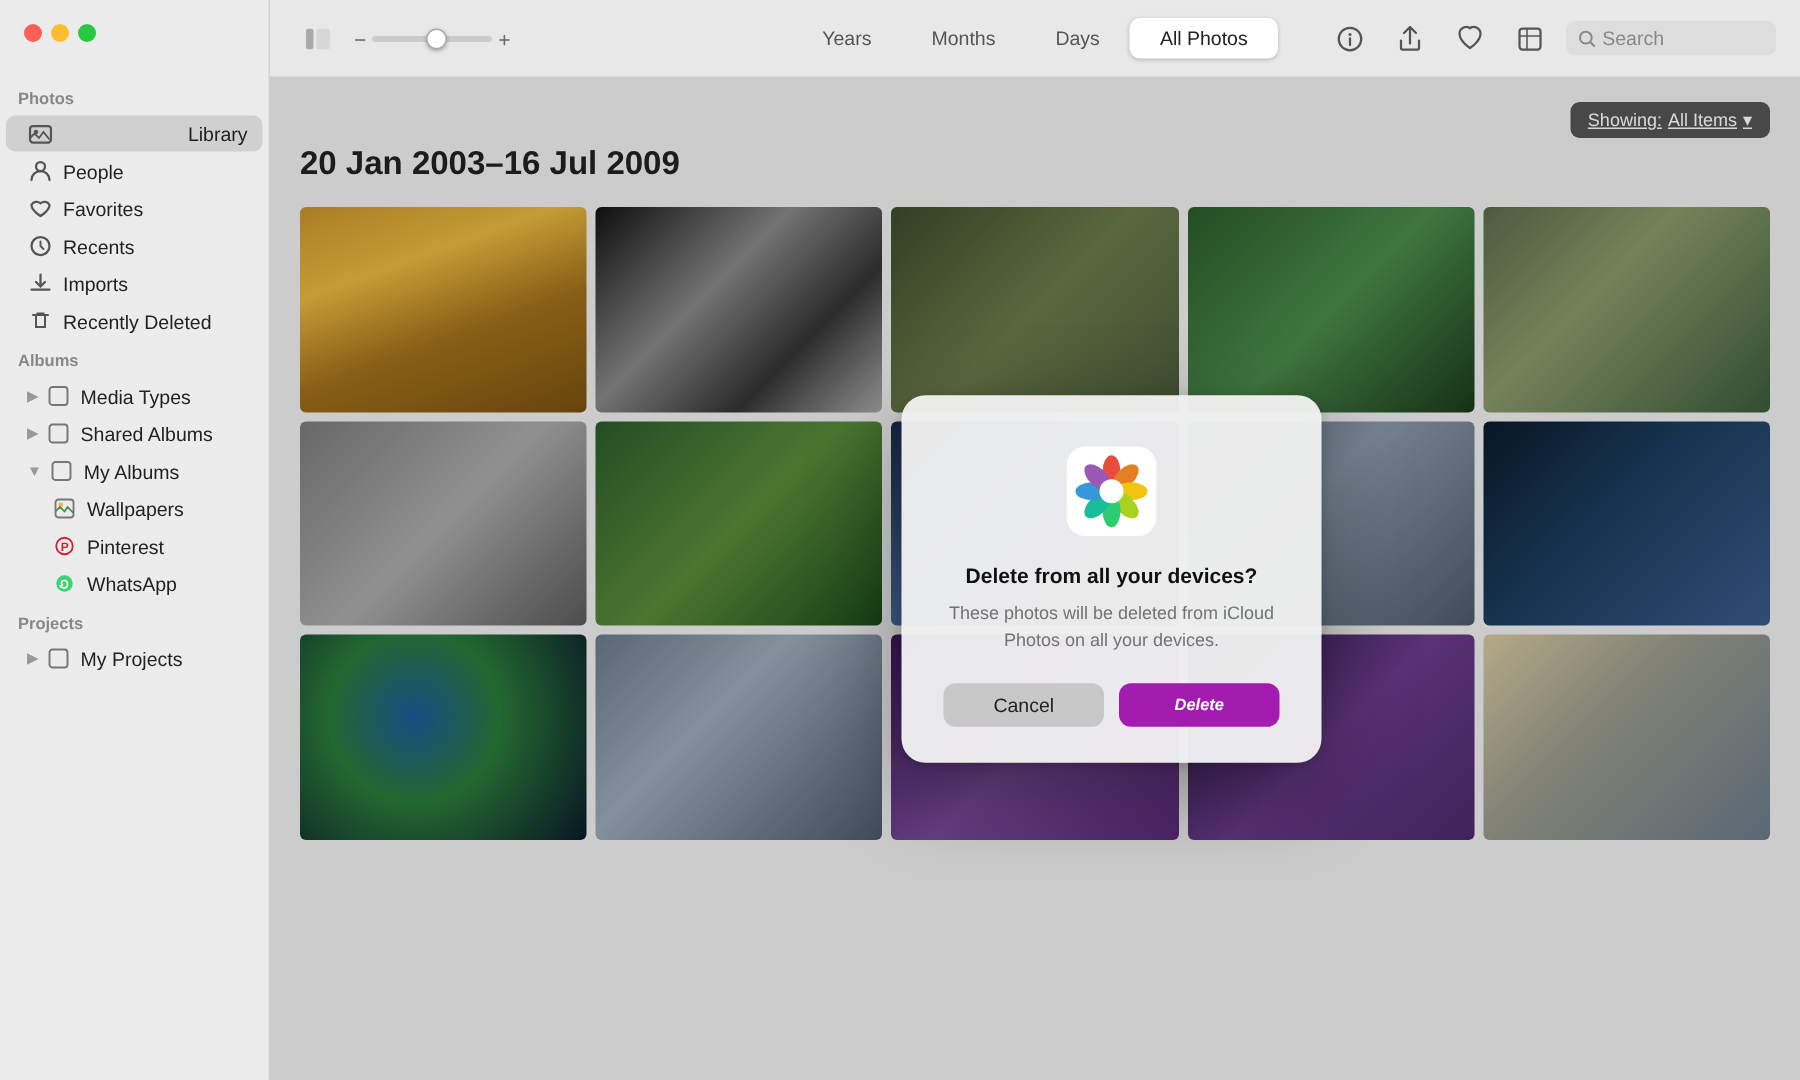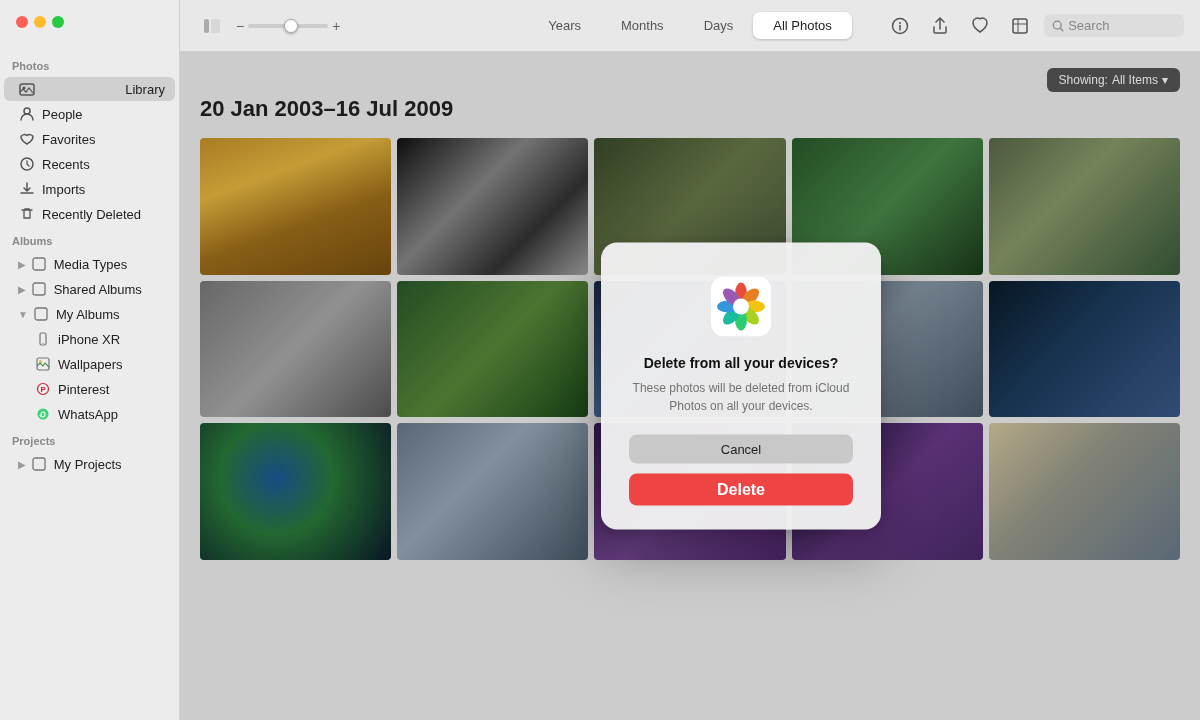--- a/index.html
+++ b/index.html
@@ -205,20 +205,21 @@
       right: 20px;
       background: #555;
       color: white;
       font-size: 12px;
       padding: 5px 12px;
       border-radius: 6px;
       display: flex;
       align-items: center;
       gap: 4px;
       cursor: pointer;
+      text-decoration: underline;
     }
 
     .date-range {
       font-size: 22px;
       font-weight: 600;
       color: #222;
       margin-bottom: 16px;
       margin-top: 28px;
     }
 
@@ -299,43 +300,43 @@
     }
     .dialog-message {
       font-size: 12px;
       color: #737373;
       line-height: 1.5;
       margin-bottom: 20px;
     }
     .dialog-buttons {
       display: flex;
       gap: 10px;
-      flex-direction: column;
     }
     .btn-cancel {
       flex: 1;
       padding: 7px 0;
       border-radius: 8px;
       border: none;
       background: #c8c8c8;
       color: #222;
       font-size: 13px;
       font-weight: 500;
       cursor: pointer;
     }
     .btn-delete {
       flex: 1;
       padding: 7px 0;
       border-radius: 8px;
       border: none;
-      background: #ef4444;
+      background: #a21caf;
       color: white;
-      font-size: 16px;
+      font-size: 11px;
       font-weight: 600;
       cursor: pointer;
+      font-style: italic;
     }
 
     
     .traffic-lights {
       position: absolute;
       top: 16px;
       left: 16px;
       display: flex;
       gap: 6px;
       z-index: 5;
@@ -456,29 +457,20 @@
   <div class="sidebar-item">
     <span class="chevron">▼</span>
     <span class="icon">
       <svg width="14" height="14" viewBox="0 0 14 14" fill="none">
         <rect x="1" y="1" width="12" height="12" rx="2" stroke="#777" stroke-width="1.3"></rect>
       </svg>
     </span>
     <span>My Albums</span>
   </div>
 
-  <div class="sidebar-sub-item">
-    <span class="icon">
-      <svg width="14" height="14" viewBox="0 0 14 14" fill="none">
-        <rect x="4" y="1" width="6" height="12" rx="1.5" stroke="#777" stroke-width="1.2"></rect>
-        <circle cx="7" cy="11.5" r="0.6" fill="#777"></circle>
-      </svg>
-    </span>
-    <span>iPhone XR</span>
-  </div>
 
   <div class="sidebar-sub-item">
     <span class="icon">
       <svg width="14" height="14" viewBox="0 0 14 14" fill="none">
         <rect x="1" y="1" width="12" height="12" rx="2" stroke="#777" stroke-width="1.2"></rect>
         <circle cx="4.5" cy="4.5" r="1.5" fill="#e8b840"></circle>
         <path d="M1 9l3-3 3 3 2-3 4 4" stroke="#4a8a4a" stroke-width="1.1" fill="none"></path>
       </svg>
     </span>
     <span>Wallpapers</span>

